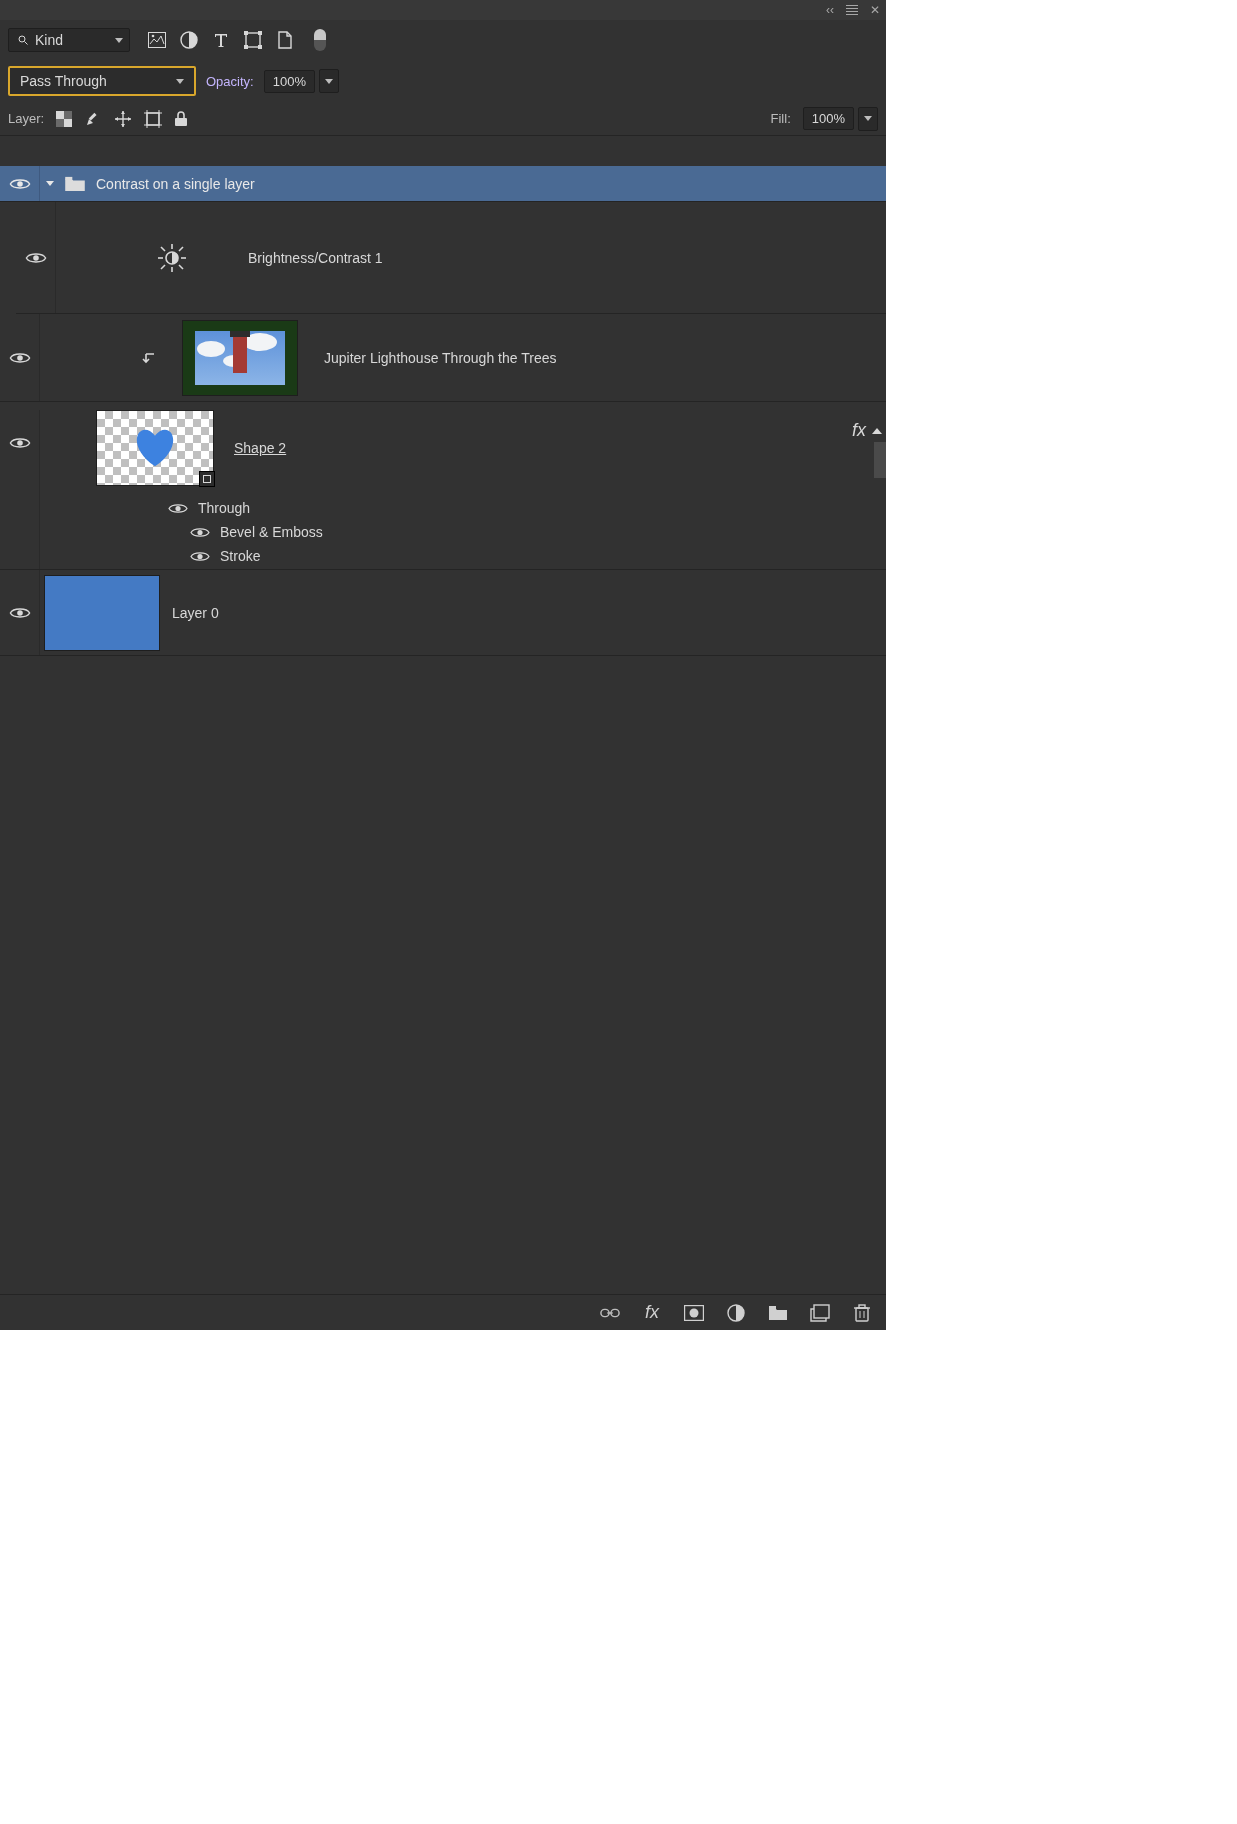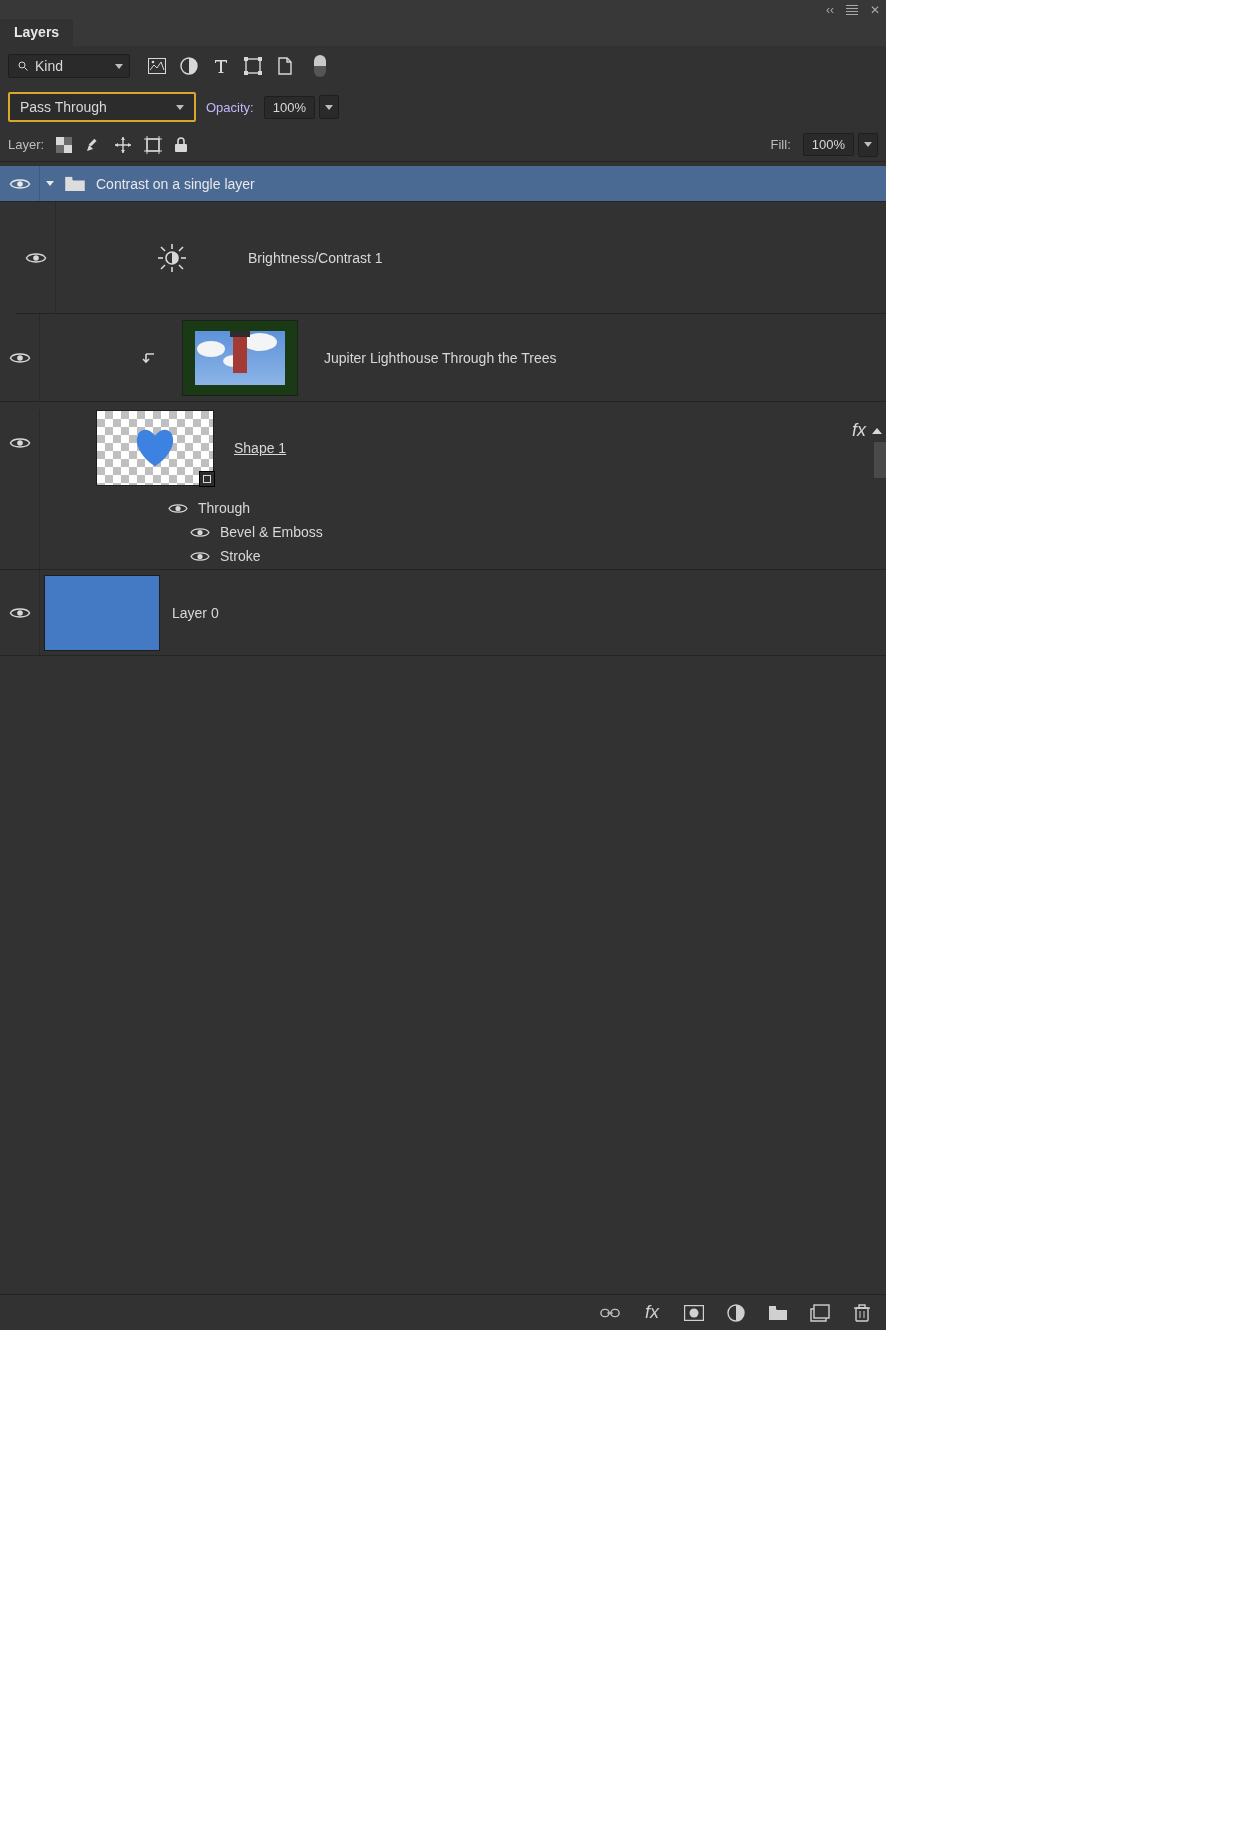--- a/index.html
+++ b/index.html
@@ -97,23 +97,20 @@
     <span>‹‹</span>
     <span class="stripes">
           <i></i>
           <i></i>
           <i></i>
           <i></i>
         </span>
     <span>✕</span>
   </div>
 
-  <div class="tabs">
-    <div class="tab">Layers</div>
-  </div>
 
   <div class="filterrow">
     <div class="kind">
       <div class="left">
         <svg width="12" height="12" viewBox="0 0 24 24">
               <circle cx="10" cy="10" r="6" fill="none" stroke="#d8d8d8" stroke-width="2"></circle>
               <line x1="15" y1="15" x2="21" y2="21" stroke="#d8d8d8" stroke-width="2"></line>
             </svg>
         <span>Kind</span>
       </div>
@@ -303,21 +300,21 @@
       <div class="content">
         <div class="shapetop">
           <div class="shapethumb">
             <svg class="heart" viewBox="0 0 32 30">
                   <path d="M16 29 C-6 14 6 -4 16 8 C26 -4 38 14 16 29 Z" fill="#3d82e0"></path>
                 </svg>
             <div class="shapebadge">
                   <i></i>
                 </div>
           </div>
-          <span class="shapename"> Shape 1 </span>
+          <span class="shapename"> Shape 2 </span>
         </div>
         <div class="effects">
           <div class="eff">
             <svg width="20" height="13" viewBox="0 0 24 16">
                   <path d="M1 8 C4 2 20 2 23 8 C20 14 4 14 1 8 Z" fill="none" stroke="#d8d8d8" stroke-width="1.6"></path>
                   <circle cx="12" cy="8" r="3.2" fill="#d8d8d8"></circle>
                 </svg>
             <span>Through</span>
           </div>
           <div class="eff" style="padding-left:22px">

